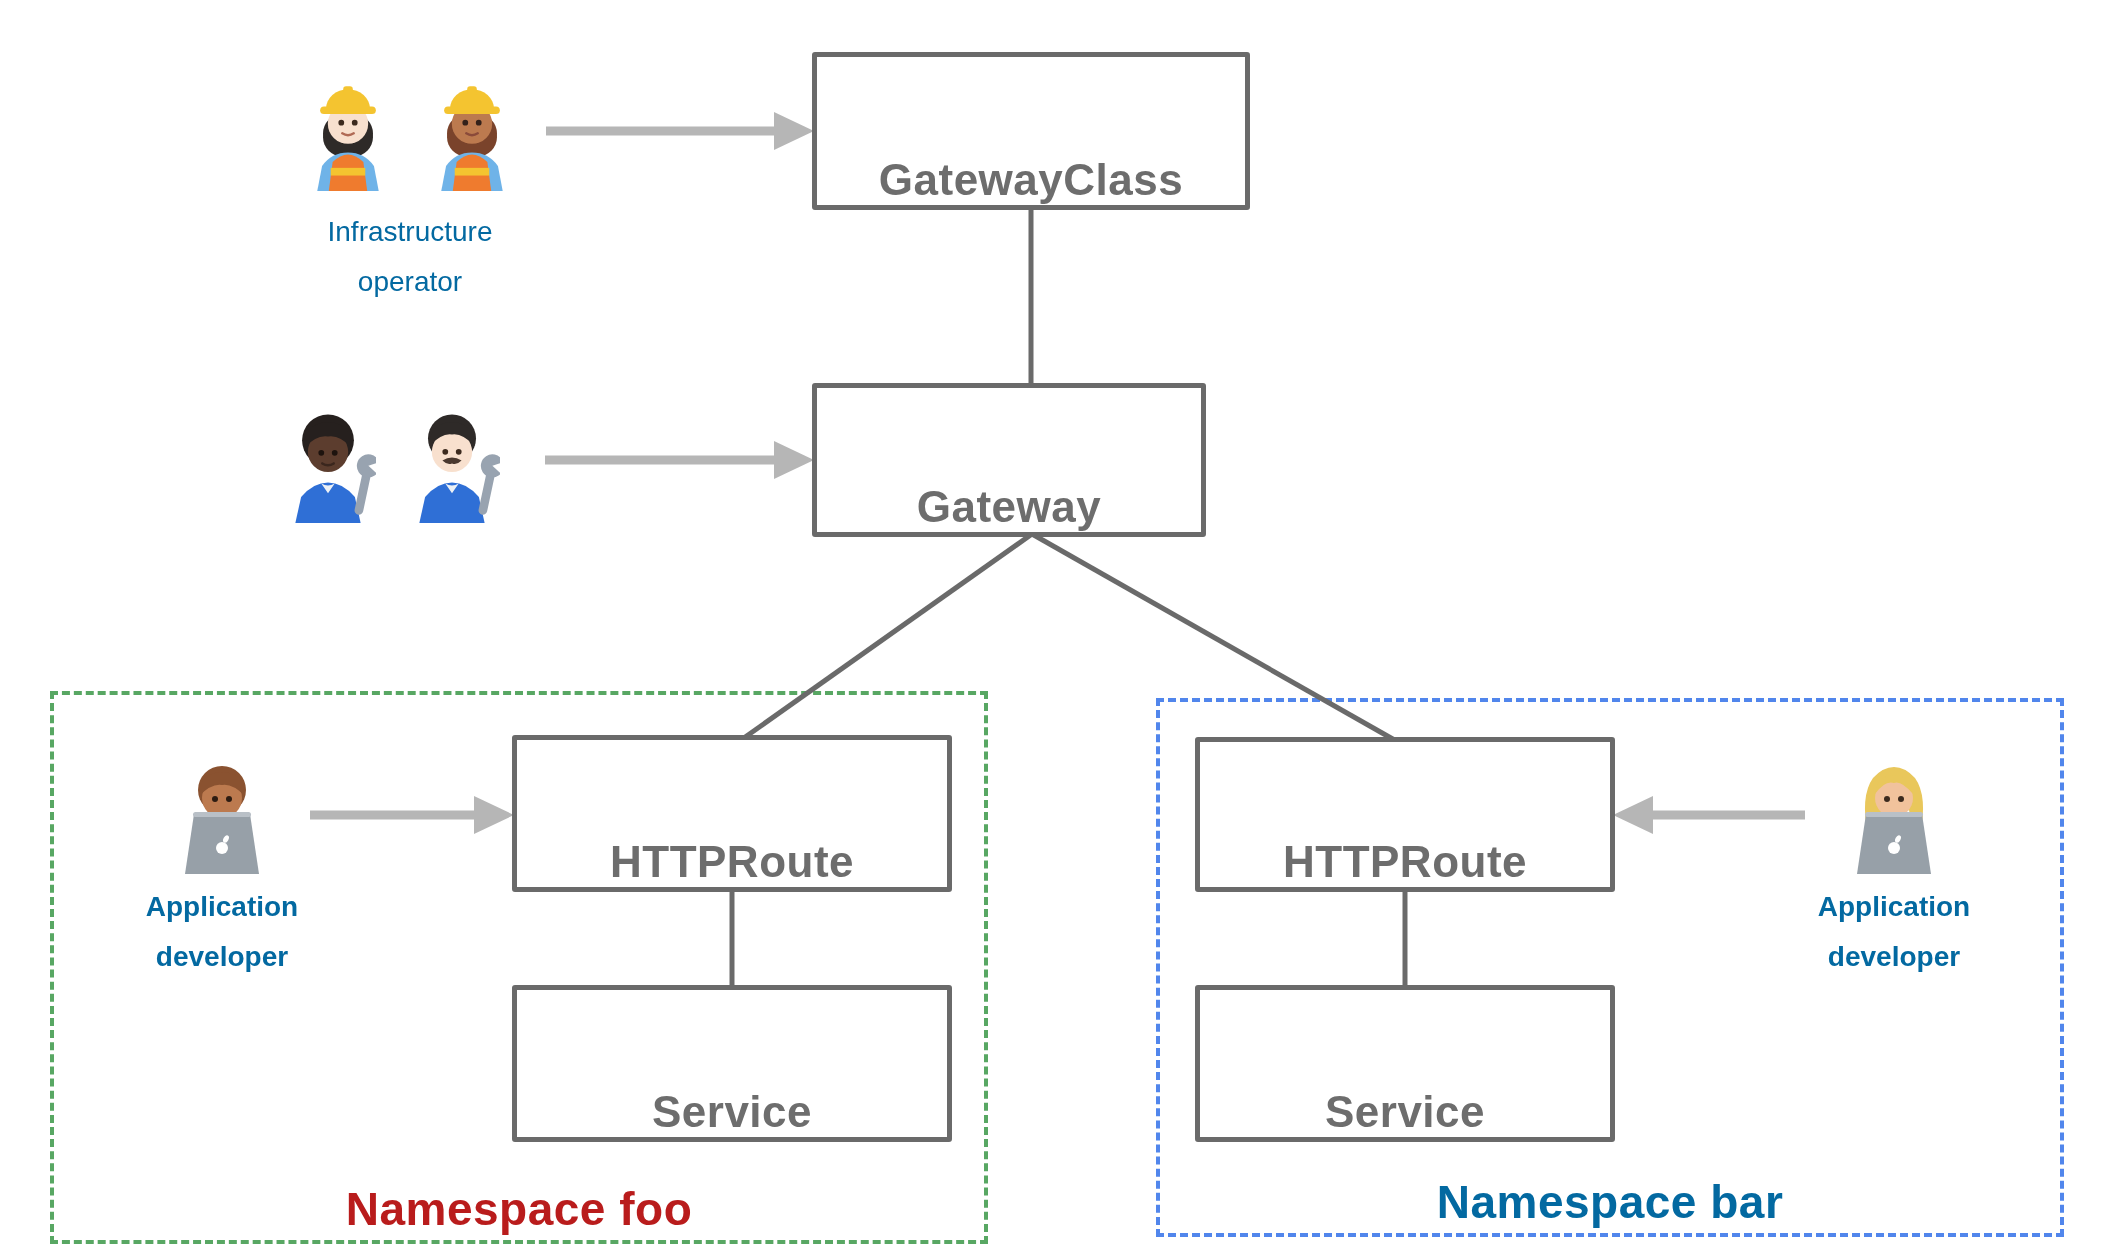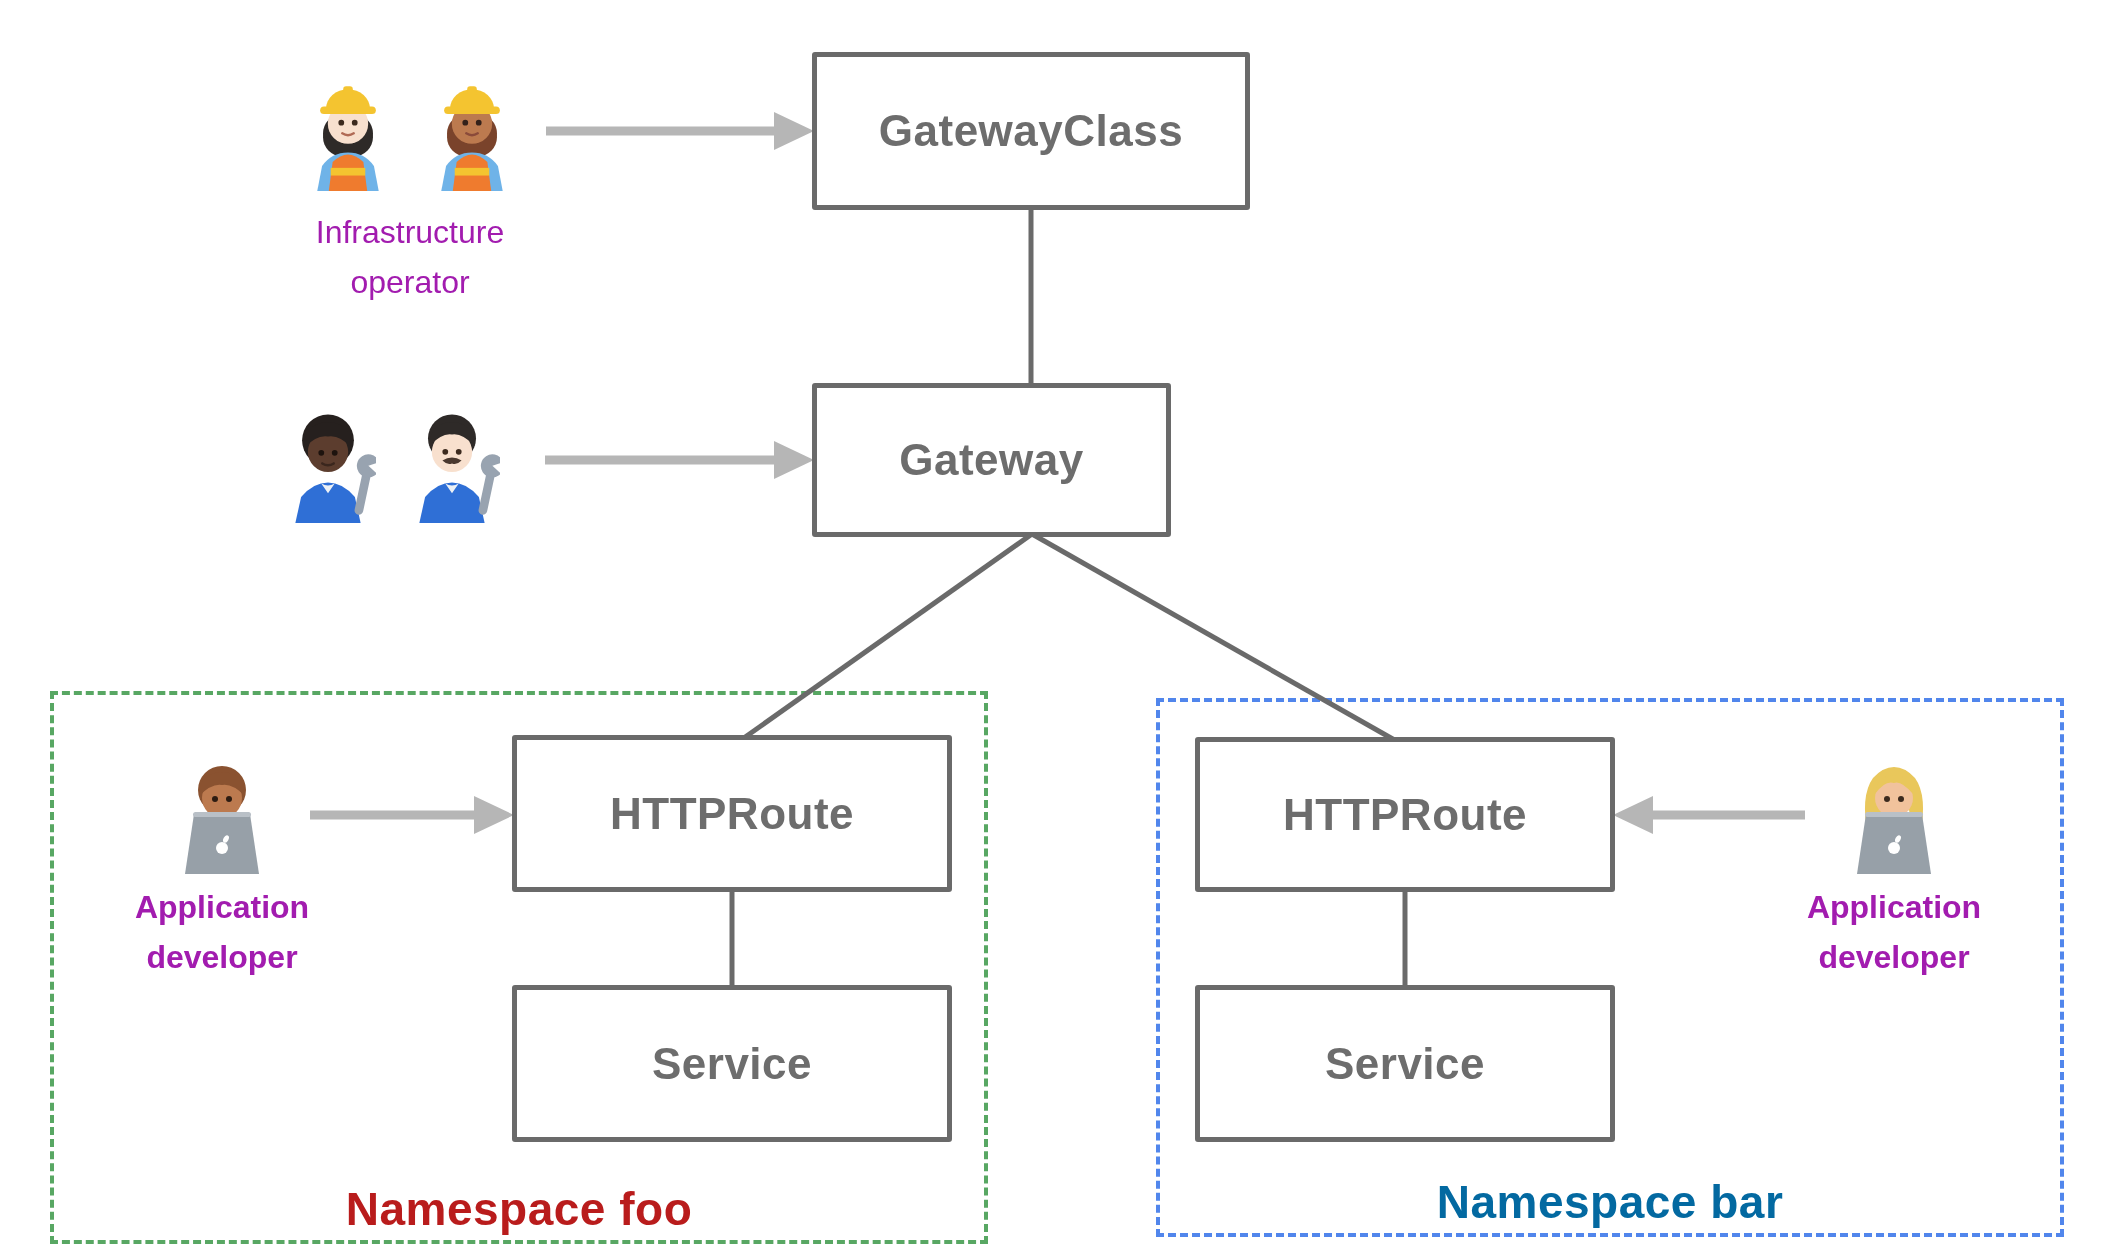--- a/index.html
+++ b/index.html
@@ -10,36 +10,36 @@
 
   .ns{position:absolute;border:4px dashed;box-sizing:border-box;z-index:0;background:transparent;}
   .ns-foo{left:50px;top:691px;width:938px;height:553px;border-color:#58A763;}
   .ns-bar{left:1156px;top:698px;width:908px;height:539px;border-color:#5186EC;}
   .ns-label{position:absolute;left:0;right:0;bottom:4px;text-align:center;
             font-size:46px;font-weight:bold;letter-spacing:0.5px;}
   .ns-foo .ns-label{color:#b91c1c;}
   .ns-bar .ns-label{color:#0369a1;}
 
   .node{position:absolute;background:#fff;border:5px solid #6a6a6a;border-radius:3px;
-        display:flex;align-items:center;justify-content:center;z-index:2;box-sizing:border-box;}
+        display:flex;align-items:flex-end;justify-content:center;z-index:2;box-sizing:border-box;}
   .node-label{font-size:44px;font-weight:bold;color:#6d6d6d;letter-spacing:0.5px;}
   .n-gatewayclass{left:812px;top:52px;width:438px;height:158px;}
-  .n-gateway{left:812px;top:383px;width:359px;height:154px;}
+  .n-gateway{left:812px;top:383px;width:394px;height:154px;}
   .n-httproute-foo{left:512px;top:735px;width:440px;height:157px;}
   .n-service-foo{left:512px;top:985px;width:440px;height:157px;}
   .n-httproute-bar{left:1195px;top:737px;width:420px;height:155px;}
   .n-service-bar{left:1195px;top:985px;width:420px;height:157px;}
 
   .persona{position:absolute;display:flex;flex-direction:column;align-items:center;z-index:2;}
   .p-infra{left:206px;top:66px;width:408px;}
   .p-cluster{left:186px;top:398px;width:408px;}
   .p-dev-foo{left:22px;top:752px;width:400px;}
   .p-dev-bar{left:1694px;top:752px;width:400px;}
   .persona-icons{display:flex;gap:28px;align-items:flex-end;}
-  .persona-label{margin-top:16px;font-size:32px;line-height:50px;color:#a21caf;text-align:center;}
+  .persona-label{margin-top:16px;font-size:28px;line-height:50px;color:#0369a1;text-align:center;}
   .p-dev-foo .persona-label,.p-dev-bar .persona-label{margin-top:8px;font-weight:bold;}
 </style>
 </head>
 <body>
 
 <div class="canvas">
 
   <div class="ns ns-foo">
     <div class="ns-label">Namespace foo</div>
   </div>

